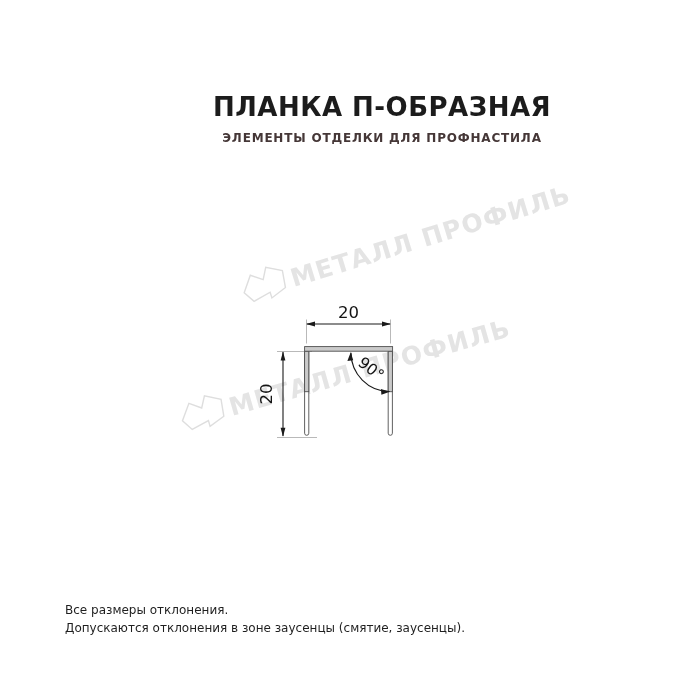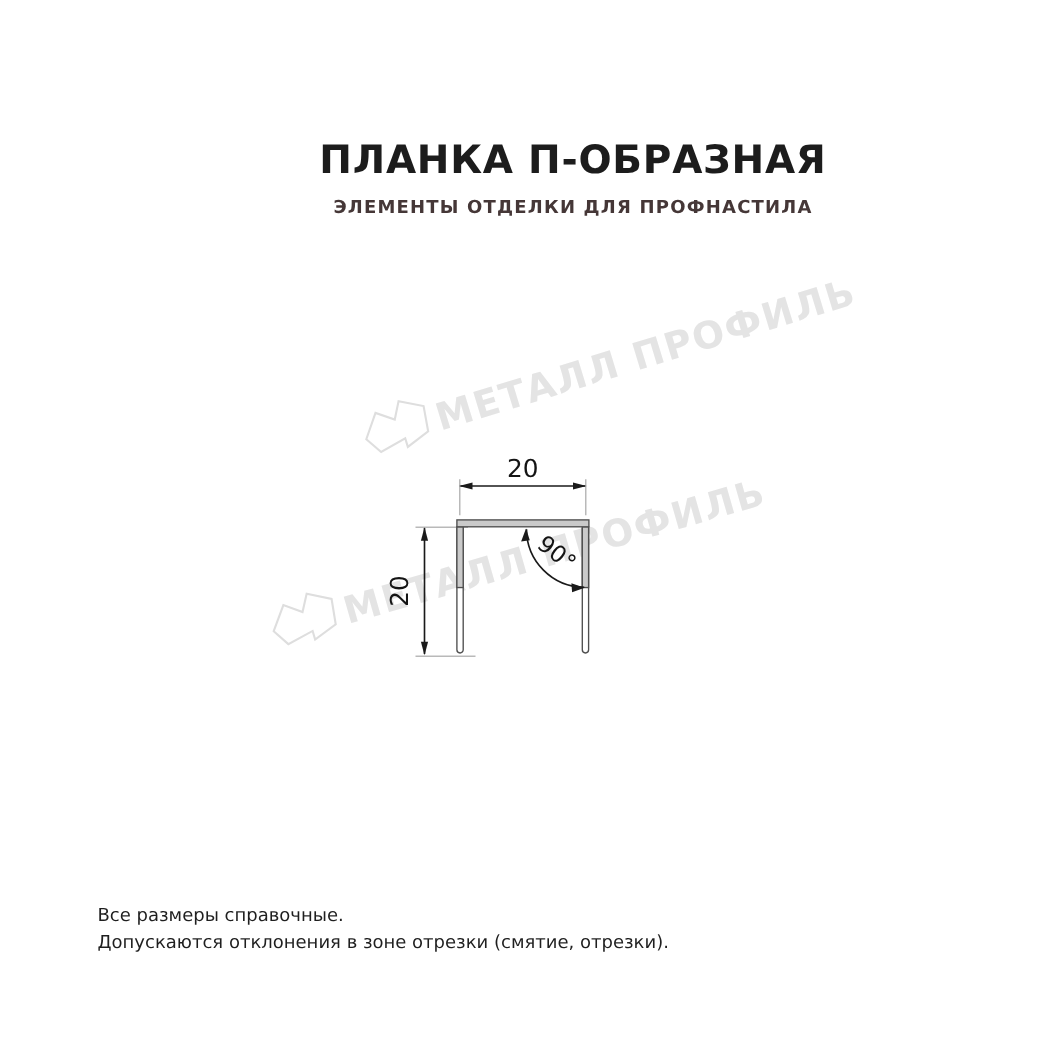--- a/index.html
+++ b/index.html
@@ -92,17 +92,17 @@
 
     <g>
       <path class="dim-line" d="M351,352.8 A38.8,38.8 0 0 0 389.5,391.5"></path>
       <polygon class="dim-arrow" points="350.7,352.3 347.4,361 353.2,360.2"></polygon>
       <polygon class="dim-arrow" points="389.8,391.8 380.9,388.9 381.4,394.8"></polygon>
       <text class="angle-text" x="371" y="374" text-anchor="middle" transform="rotate(38,371,369)">90°</text>
     </g>
   </svg>
 
   <div class="footer">
-    <div>Все размеры справочные.</div>
-    <div>Допускаются отклонения в зоне отрезки (смятие, отрезки).</div>
+    <div>Все размеры отклонения.</div>
+    <div>Допускаются отклонения в зоне заусенцы (смятие, заусенцы).</div>
   </div>
 
 </div>
 
 </body></html>

